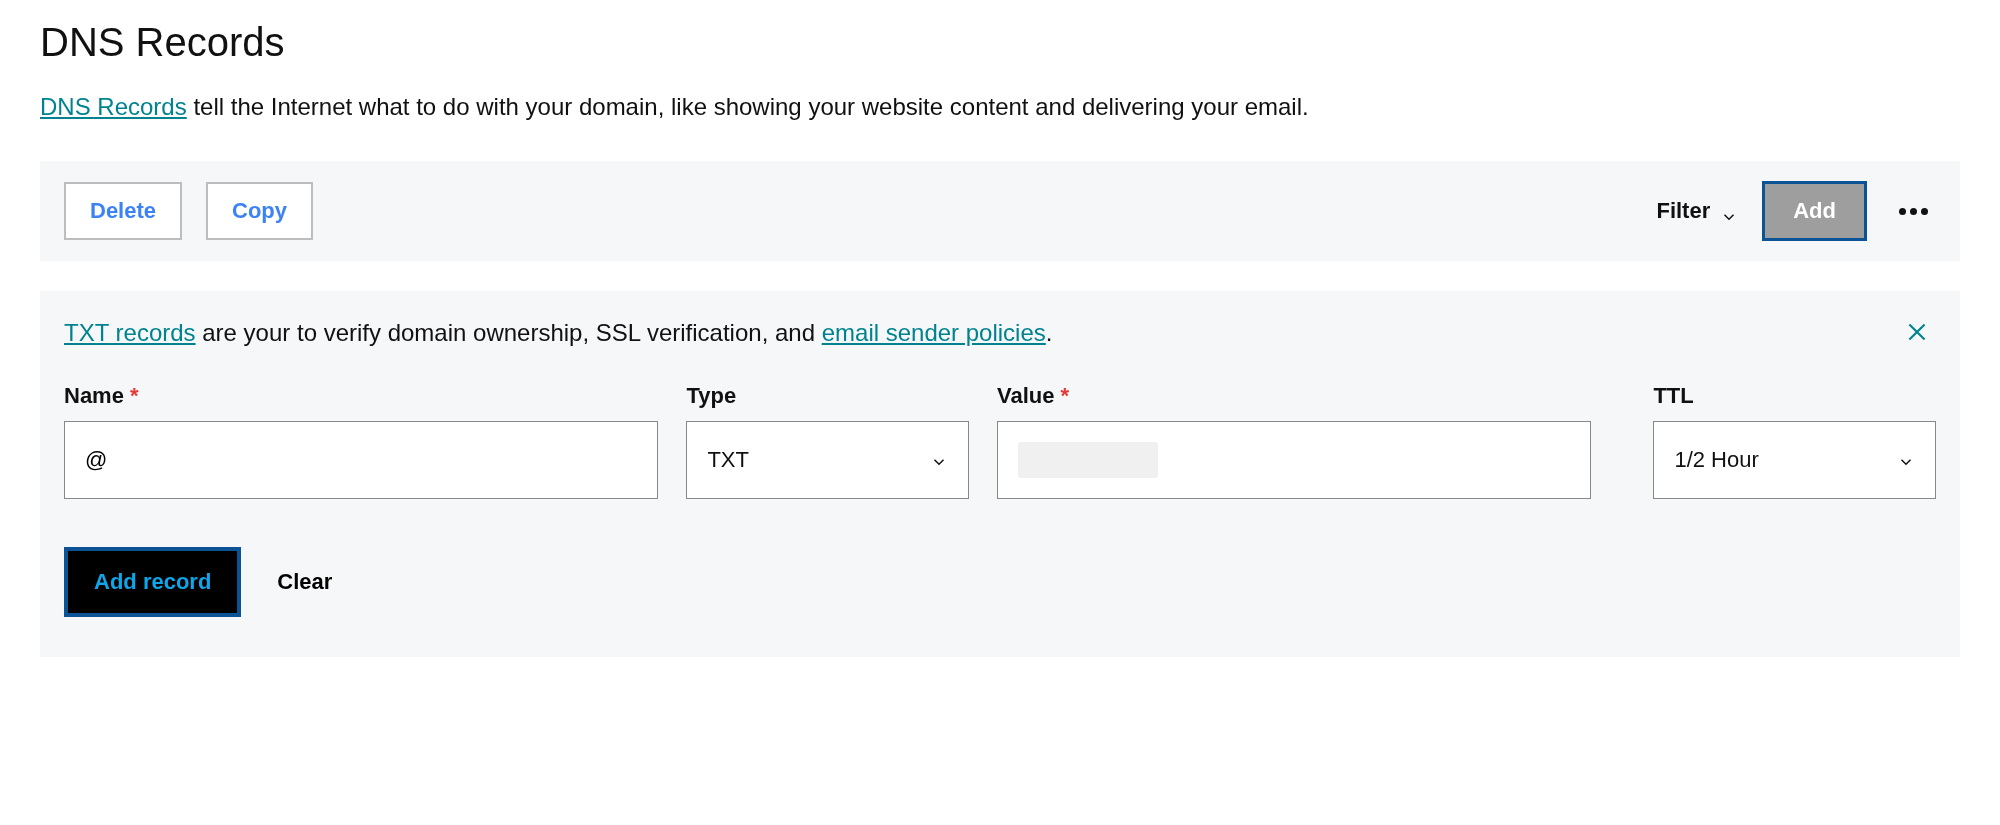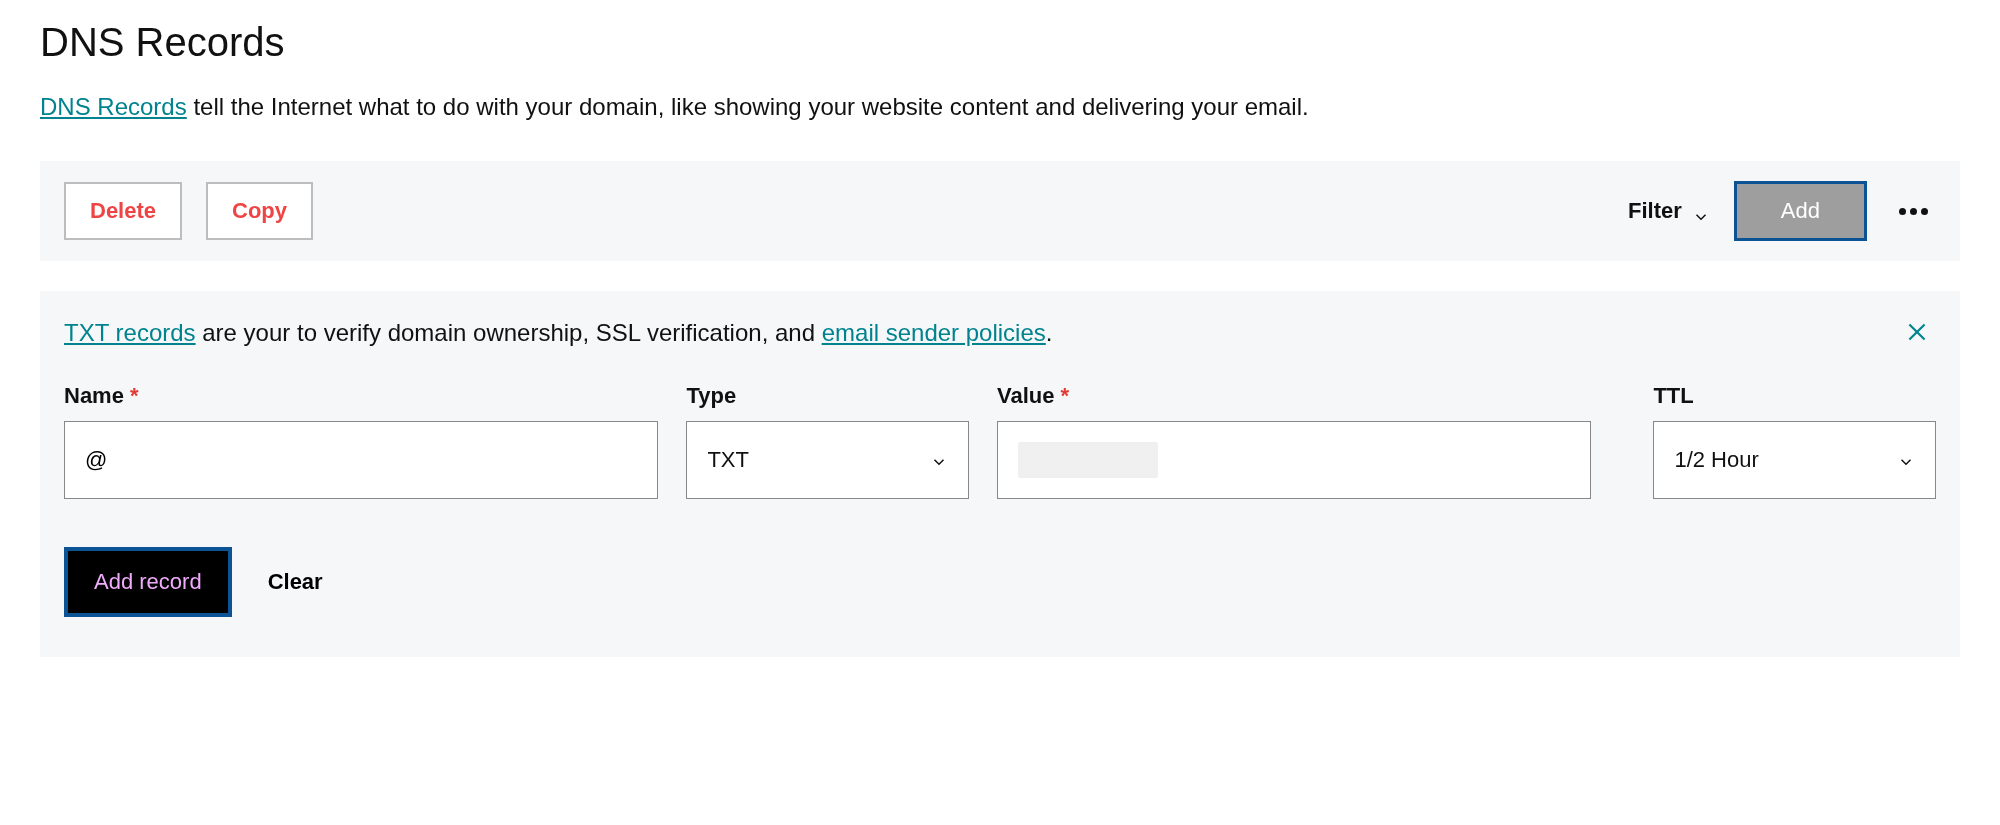--- a/index.html
+++ b/index.html
@@ -25,21 +25,21 @@
     .toolbar {
       background: #f5f7f8;
       display: flex;
       align-items: center;
       padding: 20px 24px;
       gap: 24px;
     }
     .btn-outline {
       border: 2px solid #bdbdbd;
       background: #fff;
-      color: #ef4444;
+      color: #3b82f6;
       font-size: 22px;
       font-weight: 600;
       padding: 14px 24px;
       cursor: pointer;
     }
     .spacer { flex: 1; }
     .filter {
       display: inline-flex;
       align-items: flex-end;
       gap: 10px;
@@ -50,22 +50,22 @@
     .chevron-down {
       width: 18px; height: 18px;
       display: inline-block;
     }
     .chevron-down svg { width: 100%; height: 100%; stroke: #111; stroke-width: 2; fill: none; }
     .btn-add {
       background: #9e9e9e;
       color: #fff;
       border: 3px solid #0b5394;
       font-size: 22px;
-      font-weight: 400;
-      padding: 14px 44px;
+      font-weight: 700;
+      padding: 14px 28px;
       cursor: pointer;
     }
     .more-icon {
       display: inline-flex;
       gap: 4px;
       cursor: pointer;
       padding: 8px;
     }
     .more-icon span {
       width: 7px; height: 7px; background: #111; border-radius: 50%;
@@ -130,24 +130,24 @@
       height: 36px;
       border-radius: 2px;
     }
     .actions {
       display: flex;
       align-items: center;
       gap: 36px;
     }
     .btn-primary {
       background: #000;
-      color: #f0abfc;
+      color: #0ea5e9;
       border: 4px solid #0b5394;
       font-size: 22px;
-      font-weight: 400;
+      font-weight: 700;
       padding: 18px 26px;
       cursor: pointer;
     }
     .btn-clear {
       background: none;
       border: none;
       color: #000000;
       font-size: 22px;
       font-weight: 700;
       cursor: pointer;

